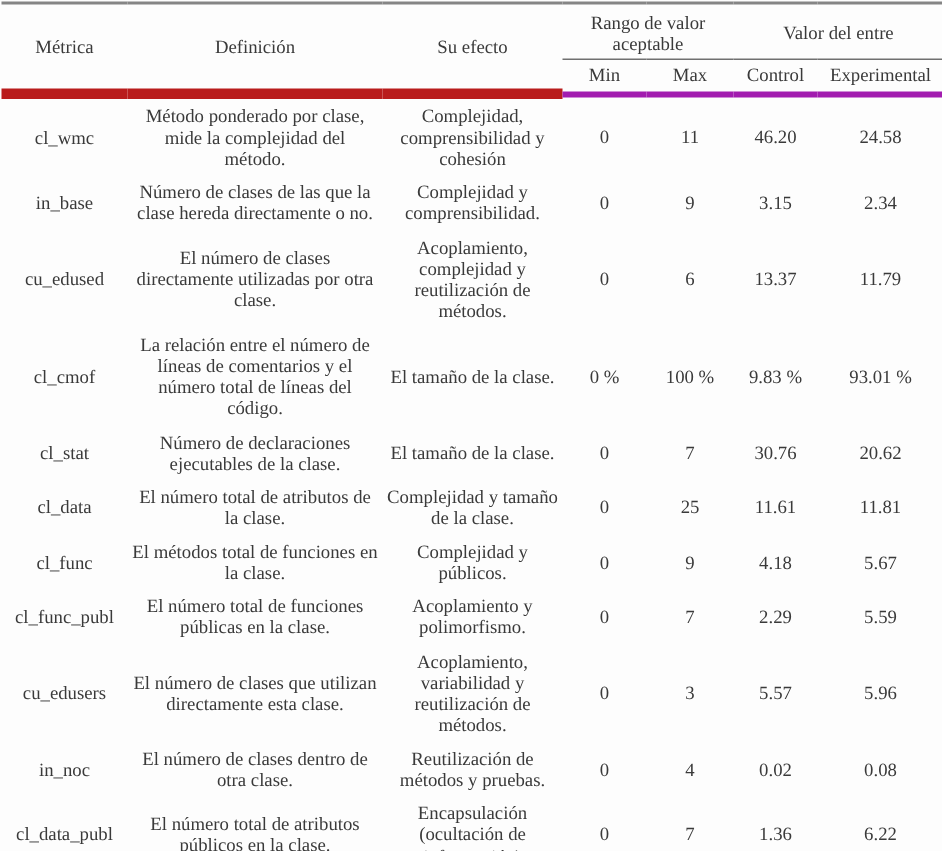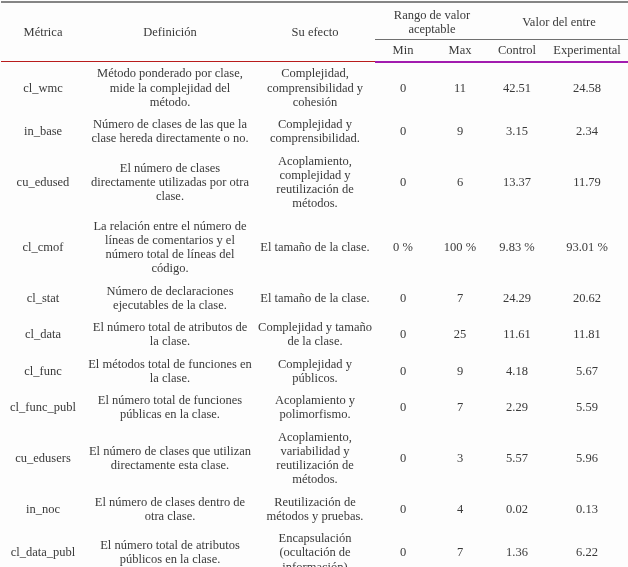--- a/index.html
+++ b/index.html
@@ -35,29 +35,29 @@
   col.c-exp    { width: 84px; }
 
   th, td {
     text-align: center;
     vertical-align: middle;
     padding: 3px 3px;
     font-weight: normal;
     word-wrap: break-word;
   }
   thead th.span2 {
-    border-bottom: 1px solid #b91c1c;
+    border-bottom: 7px solid #b91c1c;
   }
   thead tr.group-row th.grp {
     border-bottom: 1px solid #707070;
     padding-top: 5px;
     padding-bottom: 2px;
   }
   thead tr.sub-row th {
-    border-bottom: 2px solid #a21caf;
+    border-bottom: 4px solid #a21caf;
     padding-top: 3px;
     padding-bottom: 4px;
   }
   tbody td {
     padding-top: 4px;
     padding-bottom: 4px;
   }
 </style>
 </head>
 <body>
@@ -88,21 +88,21 @@
         <th>Experimental</th>
       </tr>
     </thead>
     <tbody>
       <tr>
         <td>cl_wmc</td>
         <td>Método ponderado por clase, mide la complejidad del método.</td>
         <td>Complejidad, comprensibilidad y cohesión</td>
         <td>0</td>
         <td>11</td>
-        <td>42.51</td>
+        <td>46.20</td>
         <td>24.58</td>
       </tr>
       <tr>
         <td>in_base</td>
         <td>Número de clases de las que la clase hereda directamente o no.</td>
         <td>Complejidad y comprensibilidad.</td>
         <td>0</td>
         <td>9</td>
         <td>3.15</td>
         <td>2.34</td>
@@ -124,21 +124,21 @@
         <td>100 %</td>
         <td>9.83 %</td>
         <td>93.01 %</td>
       </tr>
       <tr>
         <td>cl_stat</td>
         <td>Número de declaraciones ejecutables de la clase.</td>
         <td>El tamaño de la clase.</td>
         <td>0</td>
         <td>7</td>
-        <td>24.29</td>
+        <td>30.76</td>
         <td>20.62</td>
       </tr>
       <tr>
         <td>cl_data</td>
         <td>El número total de atributos de la clase.</td>
         <td>Complejidad y tamaño de la clase.</td>
         <td>0</td>
         <td>25</td>
         <td>11.61</td>
         <td>11.81</td>
@@ -170,21 +170,21 @@
         <td>5.57</td>
         <td>5.96</td>
       </tr>
       <tr>
         <td>in_noc</td>
         <td>El número de clases dentro de otra clase.</td>
         <td>Reutilización de métodos y pruebas.</td>
         <td>0</td>
         <td>4</td>
         <td>0.02</td>
-        <td>0.13</td>
+        <td>0.08</td>
       </tr>
       <tr>
         <td>cl_data_publ</td>
         <td>El número total de atributos públicos en la clase.</td>
         <td>Encapsulación (ocultación de información)</td>
         <td>0</td>
         <td>7</td>
         <td>1.36</td>
         <td>6.22</td>
       </tr>

